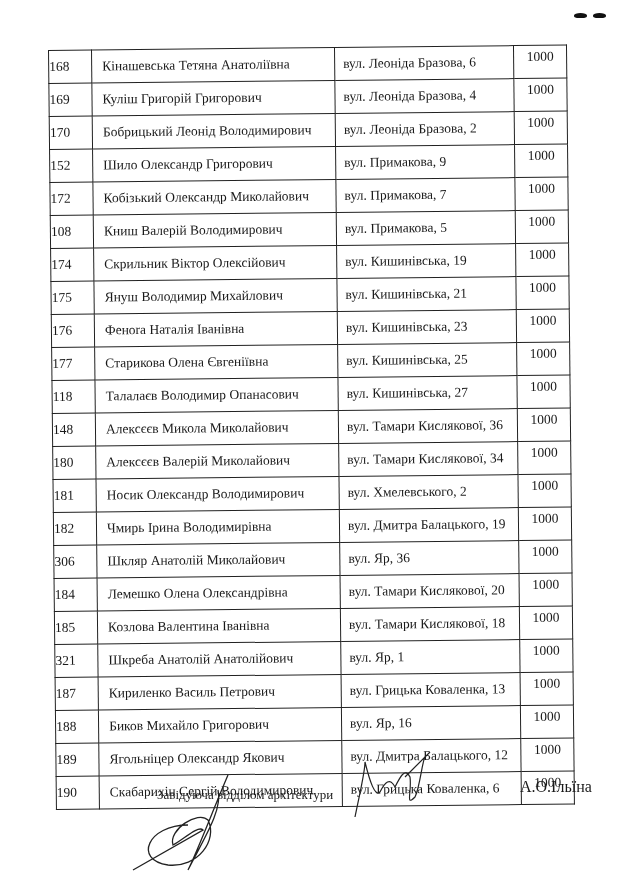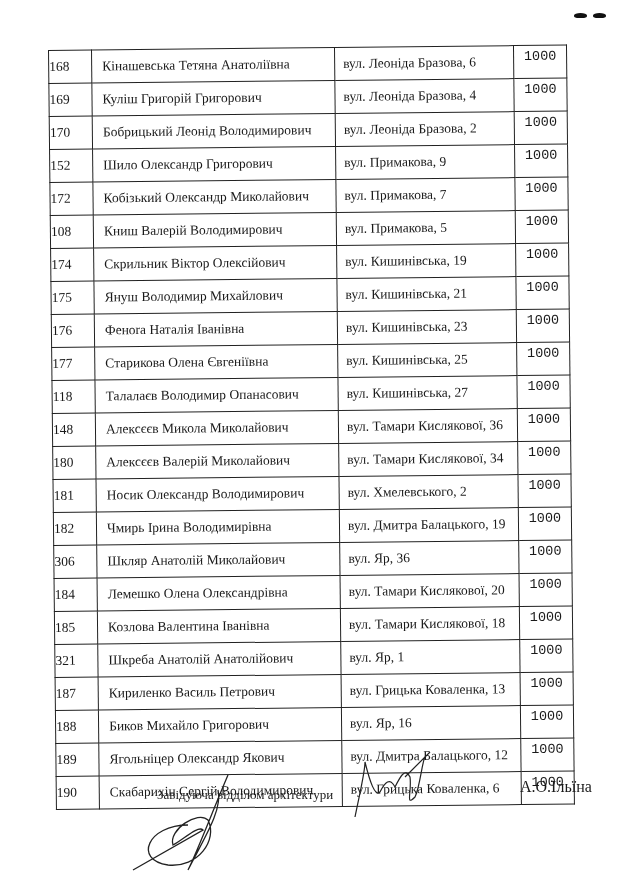--- a/index.html
+++ b/index.html
@@ -8,21 +8,21 @@
   .marks { position: absolute; top: 4px; left: 574px; }
   .mark { display: inline-block; width: 13px; height: 5px; background: #111;
           border-radius: 50% 50% 40% 40%; margin-right: 6px; }
   table.list { position: absolute; left: 48px; top: 50px; border-collapse: collapse;
                transform: rotate(-0.6deg); transform-origin: 0 0; }
   table.list td { border: 1.3px solid #222; height: 29px; padding: 0; font-size: 13.5px;
                   vertical-align: middle; }
   td.num { width: 42px; }
   td.name { width: 232px; padding-left: 10px !important; }
   td.addr { width: 170px; padding-left: 8px !important; }
-  td.amt { width: 52px; text-align: center; vertical-align: top !important; padding-top: 3px !important; font-family: Liberation Mono, monospace; }
+  td.amt { width: 52px; text-align: center; vertical-align: top !important; padding-top: 3px !important; }
   .footer { position: absolute; top: 787px; left: 125px; font-size: 13px; margin-left: 32px; }
   .signer { position: absolute; top: 778px; left: 520px; font-size: 16px; }
   .sig { position: absolute; }
 </style>
 </head>
 <body>
 
 <div class="marks">
   <span class="mark"></span><span class="mark"></span>
 </div>

